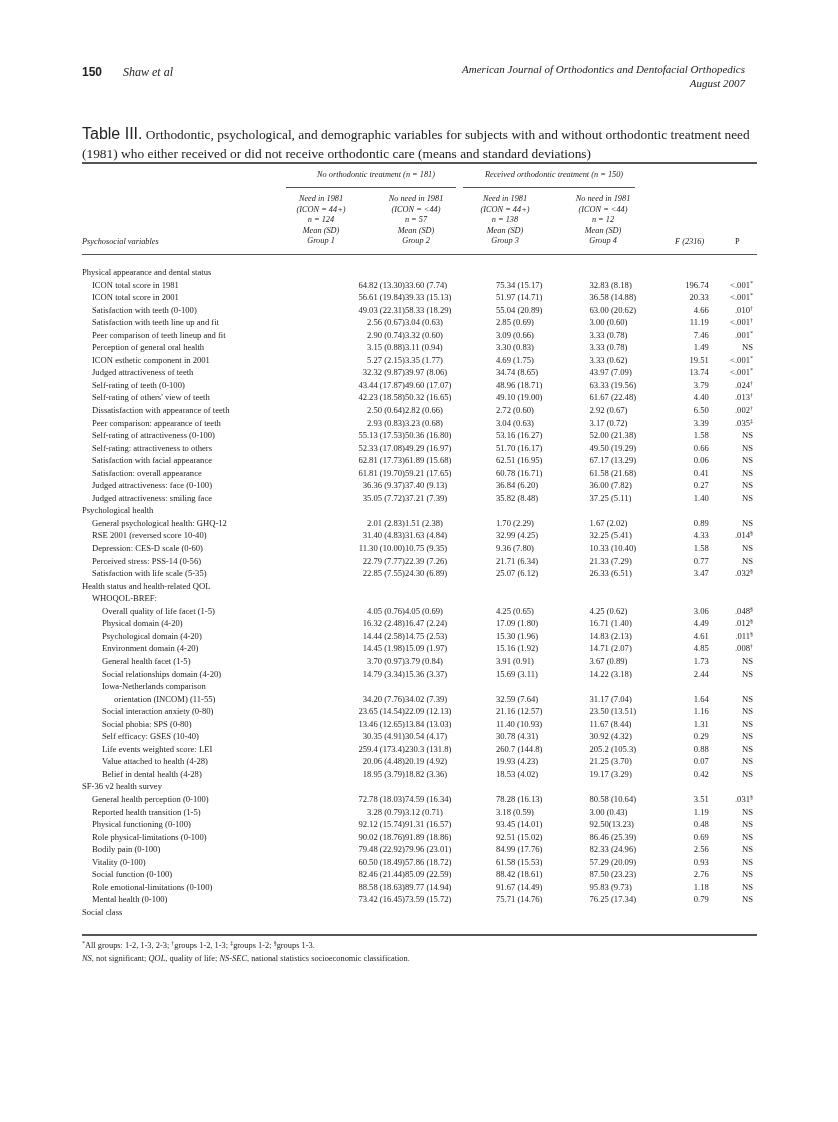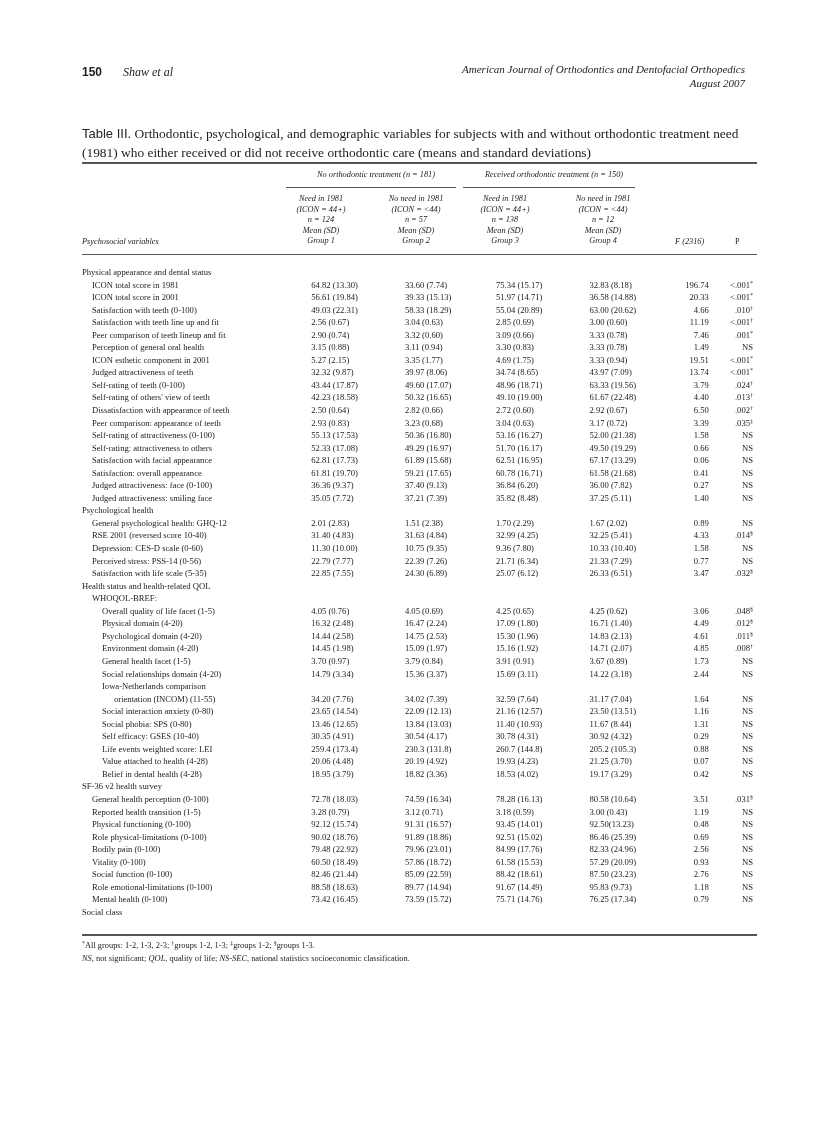--- a/index.html
+++ b/index.html
@@ -2,31 +2,31 @@
 <html><head>
 <meta charset="utf-8">
 <style>
   html, body { margin: 0; padding: 0; background: #ffffff; }
   body { width: 838px; height: 1122px; position: relative; overflow: hidden; color: #222; font-family: "Liberation Serif", serif; }
   .page-header { position: absolute; left: 82px; top: 62px; width: 675px; }
   .pnum { font-family: "Liberation Sans", sans-serif; font-size: 12px; font-weight: bold; }
   .author { font-style: italic; font-size: 12px; margin-left: 17px; }
   .journal { position: absolute; right: 12px; top: 0; text-align: right; font-style: italic; font-size: 11px; line-height: 14px; }
   .caption { position: absolute; left: 82px; top: 124px; width: 675px; font-size: 13.4px; line-height: 19px; }
-  .caption .tlabel { font-family: "Liberation Sans", sans-serif; font-size: 13px; }
+  .caption .tlabel { font-family: "Liberation Sans", sans-serif; font-size: 16px; }
   .rule { position: absolute; background: #555; height: 1px; }
   .grp { position: absolute; font-style: italic; font-size: 8.3px; text-align: center; }
   .colhead { position: absolute; font-style: italic; font-size: 8.3px; text-align: center; line-height: 10.5px; }
   .var-label { position: absolute; font-style: italic; font-size: 8.3px; }
   .f-head, .p-head { position: absolute; font-size: 8.3px; }
   .f-head { font-style: italic; }
   table.data { position: absolute; left: 82px; top: 266px; width: 675px; border-collapse: collapse; font-size: 8.6px; }
   table.data td { padding: 0; height: 12.55px; line-height: 12.55px; white-space: nowrap; vertical-align: middle; }
   td.lbl { width: 205px; }
-  td.c1 { width: 100px; text-align: left; padding-left: 3px !important; }
+  td.c1 { width: 100px; text-align: right; padding-left: 3px !important; }
   td.c2 { width: 97px; }
   td.c3 { width: 100px; }
   td.c4 { width: 82px; }
   td.cf { width: 44px; text-align: right; }
   td.cp { width: 47px; text-align: right; padding-right: 4px !important; }
   td.c2, td.c3, td.c4 { text-align: left; }
   .ind1 { padding-left: 10px !important; }
   .ind2 { padding-left: 20px !important; }
   .ind3 { padding-left: 32px !important; }
   sup { font-size: 6px; vertical-align: 3px; line-height: 0; }
@@ -148,21 +148,21 @@
         <td class="c3">3.30 (0.83)</td>
         <td class="c4">3.33 (0.78)</td>
         <td class="cf">1.49</td>
         <td class="cp"><span>NS</span></td>
       </tr>
       <tr>
         <td class="lbl ind1">ICON esthetic component in 2001</td>
         <td class="c1">5.27 (2.15)</td>
         <td class="c2">3.35 (1.77)</td>
         <td class="c3">4.69 (1.75)</td>
-        <td class="c4">3.33 (0.94)</td>
+        <td class="c4">3.33 (0.62)</td>
         <td class="cf">19.51</td>
         <td class="cp"><span>&lt;.001</span><sup>*</sup></td>
       </tr>
       <tr>
         <td class="lbl ind1">Judged attractiveness of teeth</td>
         <td class="c1">32.32 (9.87)</td>
         <td class="c2">39.97 (8.06)</td>
         <td class="c3">34.74 (8.65)</td>
         <td class="c4">43.97 (7.09)</td>
         <td class="cf">13.74</td>

